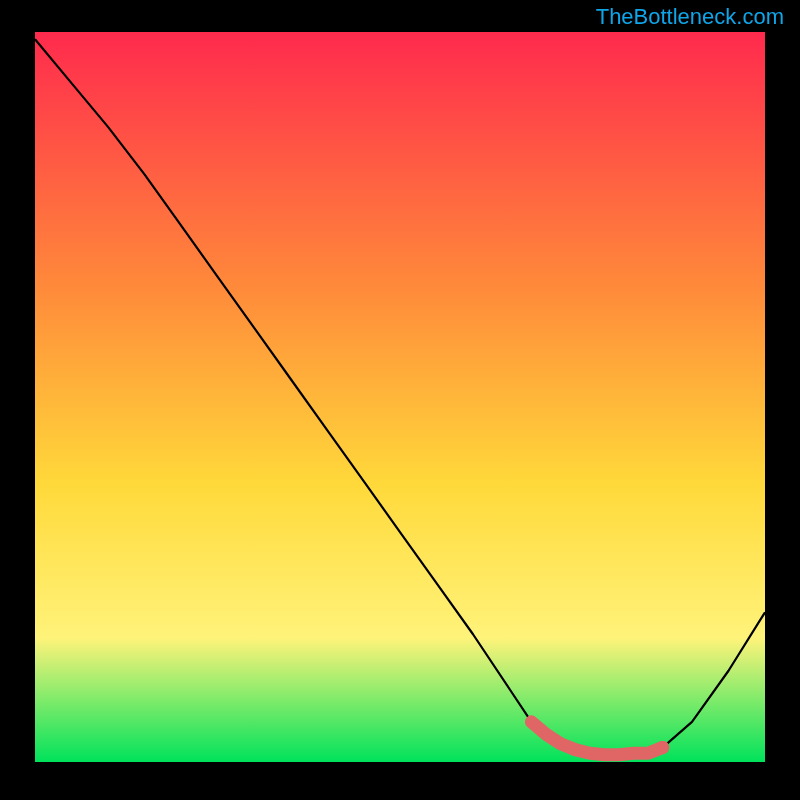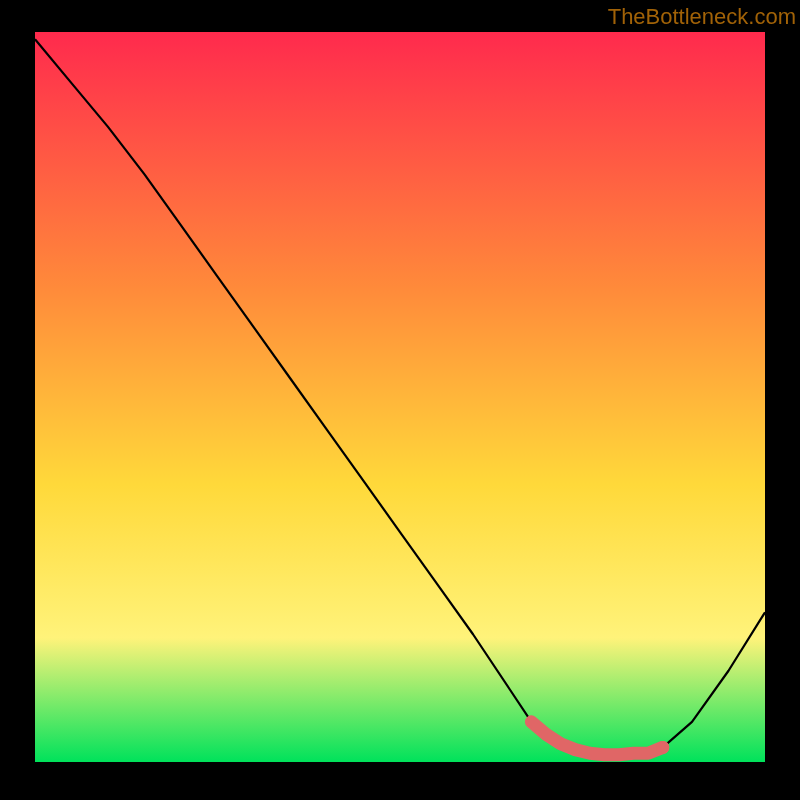--- a/index.html
+++ b/index.html
@@ -8,22 +8,22 @@
     background: #000000;
     width: 800px;
     height: 800px;
     overflow: hidden;
     position: relative;
     font-family: Arial, Helvetica, sans-serif;
   }
   .watermark {
     position: absolute;
     top: 4px;
-    right: 4px;
-    color: #a16207;
+    right: 16px;
+    color: #0ea5e9;
     font-size: 22px;
     font-weight: 500;
     z-index: 10;
   }
   .plot-area {
     position: absolute;
     left: 35px;
     top: 32px;
     width: 730px;
     height: 730px;

